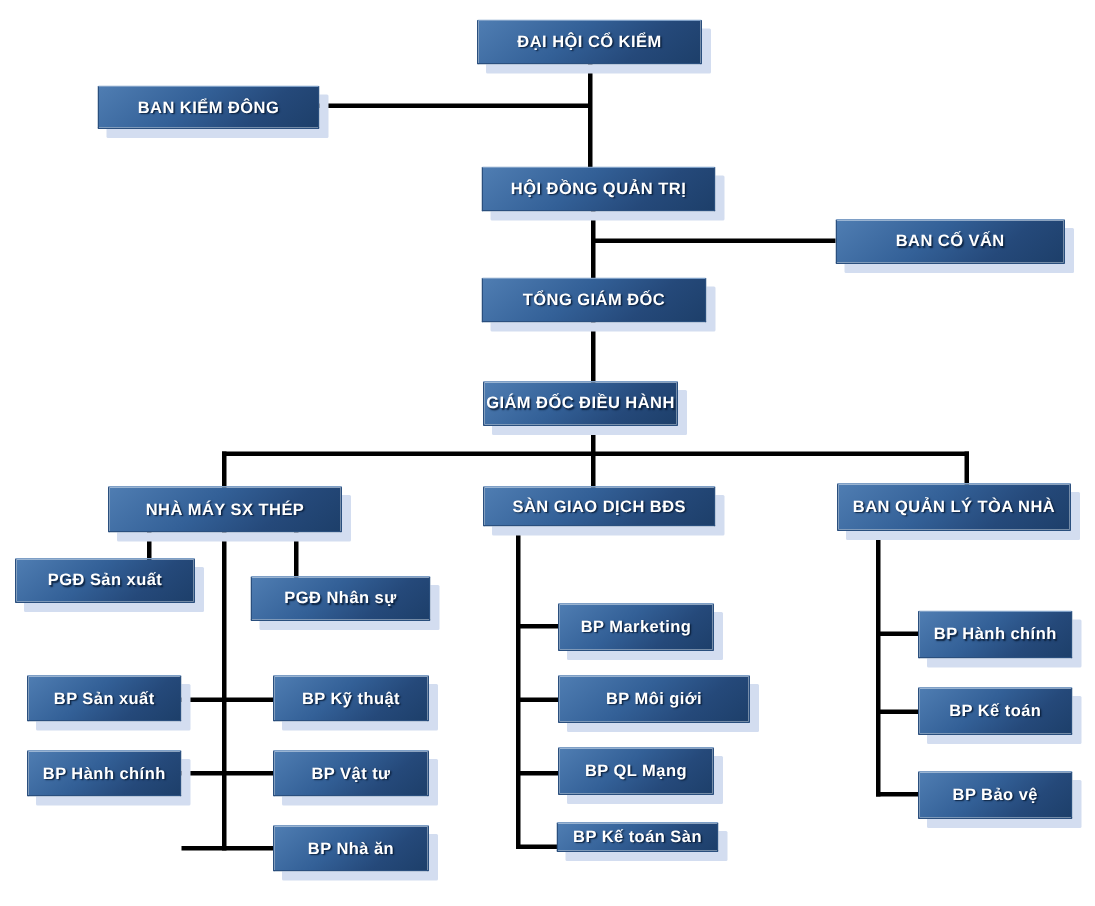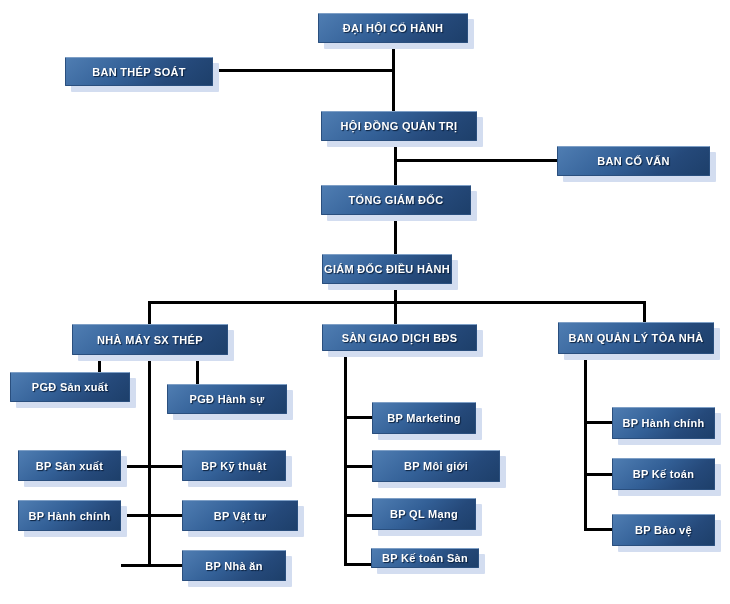--- a/index.html
+++ b/index.html
@@ -54,24 +54,24 @@
   <div class="line" style="left:344px;top:465px;width:28px;height:3px"></div>
   <div class="line" style="left:344px;top:514px;width:28px;height:3px"></div>
   <div class="line" style="left:344px;top:563px;width:28px;height:3px"></div>
 
   <div class="line" style="left:584px;top:354px;width:3px;height:177px"></div>
   <div class="line" style="left:584px;top:421px;width:28px;height:3px"></div>
   <div class="line" style="left:584px;top:473px;width:28px;height:3px"></div>
   <div class="line" style="left:584px;top:528px;width:28px;height:3px"></div>
 
   <div class="node" style="left:318px;top:13px;width:150px;height:30px">
-      <span>ĐẠI HỘI CỔ HÀNH</span>
+      <span>ĐẠI HỘI CỔ KIỂM</span>
     </div>
   <div class="node" style="left:65px;top:57px;width:148px;height:29px">
-      <span>BAN THÉP SOÁT</span>
+      <span>BAN KIỂM ĐÔNG</span>
     </div>
   <div class="node" style="left:321px;top:111px;width:156px;height:30px">
       <span>HỘI ĐỒNG QUẢN TRỊ</span>
     </div>
   <div class="node" style="left:557px;top:146px;width:153px;height:30px">
       <span>BAN CỐ VẤN</span>
     </div>
   <div class="node" style="left:321px;top:185px;width:150px;height:30px">
       <span>TỔNG GIÁM ĐỐC</span>
     </div>
@@ -86,33 +86,33 @@
       <span>SÀN GIAO DỊCH BĐS</span>
     </div>
   <div class="node" style="left:558px;top:322px;width:156px;height:32px">
       <span>BAN QUẢN LÝ TÒA NHÀ</span>
     </div>
 
   <div class="node" style="left:10px;top:372px;width:120px;height:30px">
       <span>PGĐ Sản xuất</span>
     </div>
   <div class="node" style="left:167px;top:384px;width:120px;height:30px">
-      <span>PGĐ Hành sự</span>
+      <span>PGĐ Nhân sự</span>
     </div>
 
   <div class="node" style="left:18px;top:450px;width:103px;height:31px">
       <span>BP Sản xuất</span>
     </div>
   <div class="node" style="left:182px;top:450px;width:104px;height:31px">
       <span>BP Kỹ thuật</span>
     </div>
   <div class="node" style="left:18px;top:500px;width:103px;height:31px">
       <span>BP Hành chính</span>
     </div>
-  <div class="node" style="left:182px;top:500px;width:116px;height:31px">
+  <div class="node" style="left:182px;top:500px;width:104px;height:31px">
       <span>BP Vật tư</span>
     </div>
   <div class="node" style="left:182px;top:550px;width:104px;height:31px">
       <span>BP Nhà ăn</span>
     </div>
 
   <div class="node" style="left:372px;top:402px;width:104px;height:32px">
       <span>BP Marketing</span>
     </div>
   <div class="node" style="left:372px;top:450px;width:128px;height:32px">

